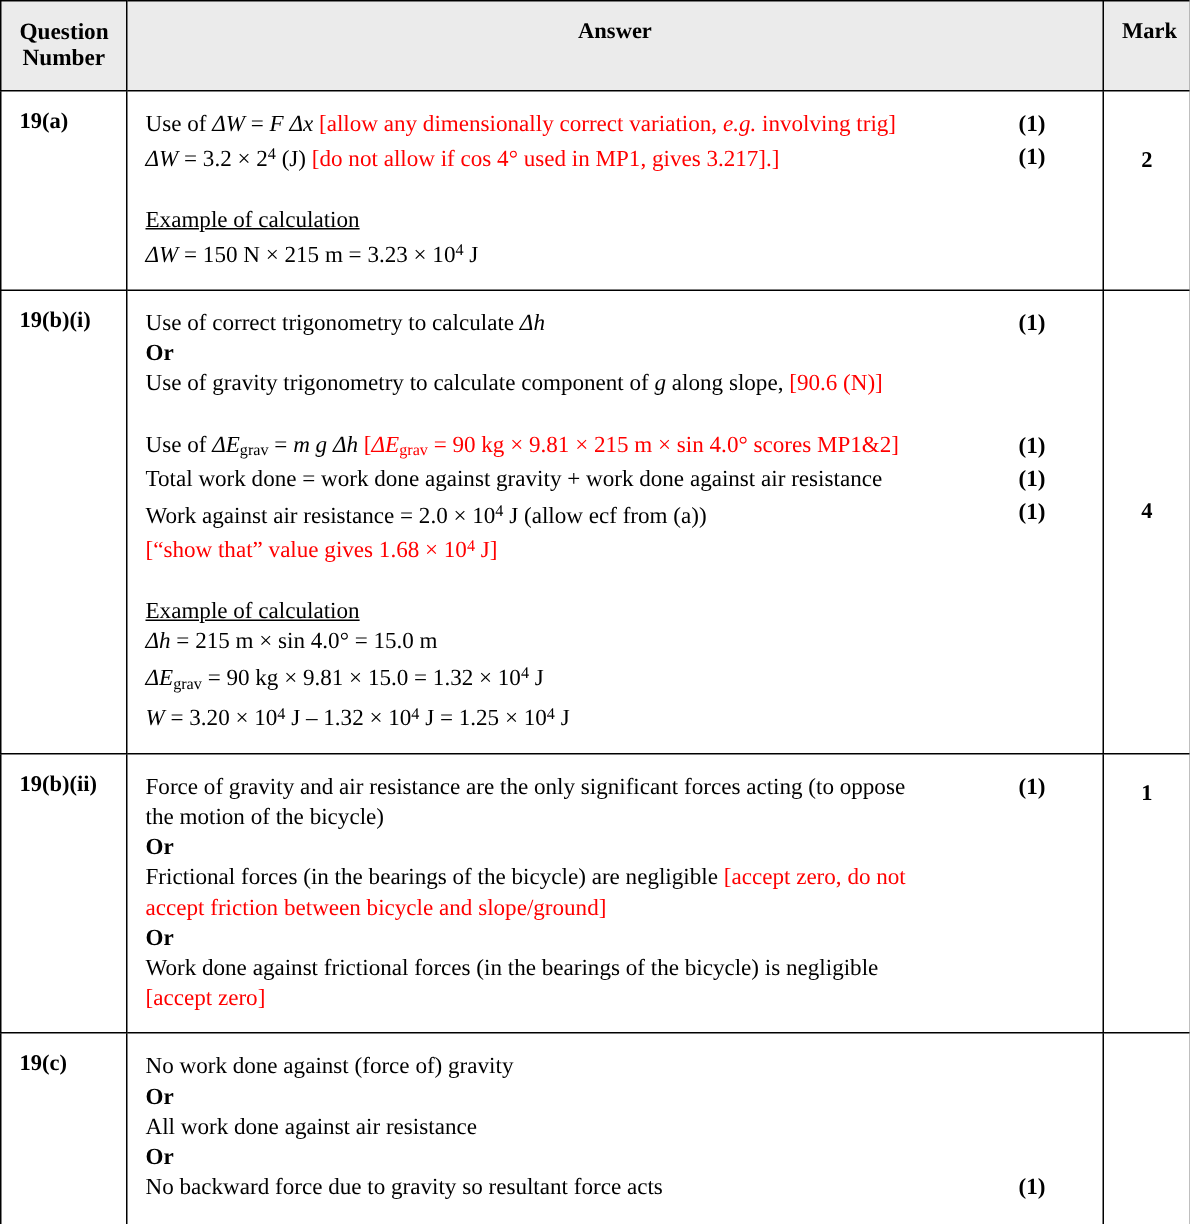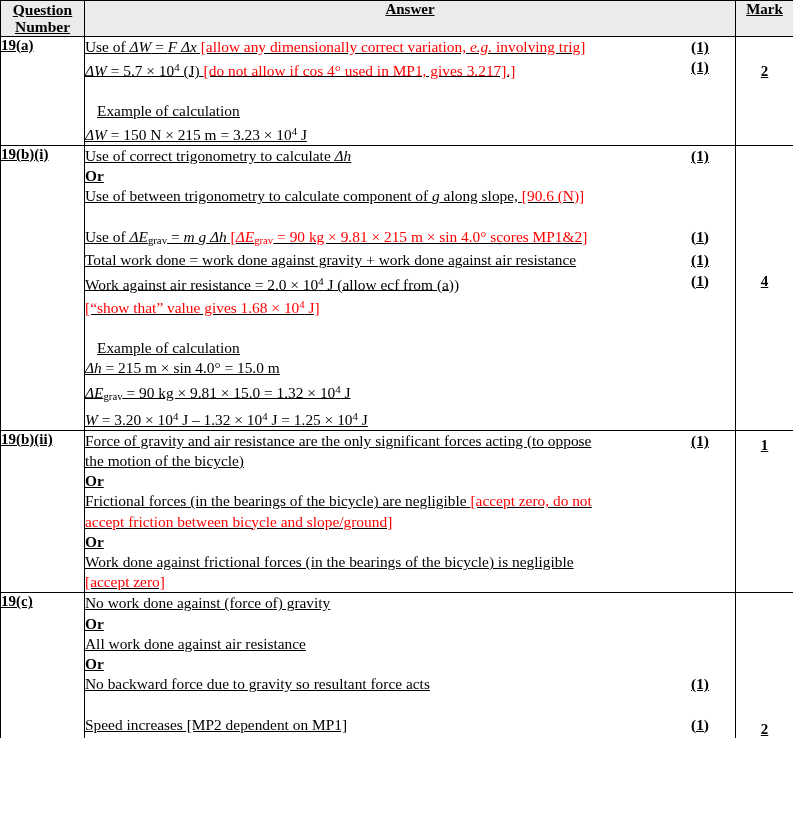--- a/index.html
+++ b/index.html
@@ -25,22 +25,21 @@
   col.c-ans  { width: 651px; }
   col.c-mark { width: 58px; }
 
   
   table.ms th, table.ms td {
     border-left: 1px solid #000;
     border-right: 1px solid #000;
     border-top: 1px solid #000;
     border-bottom: 1px solid #000;
     vertical-align: top;
-    padding: 0;
-    text-decoration: underline;
+    padding: 12px;
   }
   tr.last-row > td {
     border-bottom: none;
     margin-top: 24px;
   }
 
   thead th {
     background: #ebebeb;
     font-weight: bold;
     font-size: 15.5px;
@@ -70,40 +69,40 @@
 
   td.ans {
     padding: 6px 0 6px 8px;
     font-size: 15.4px;
     line-height: 20.2px;
   }
 
   
   .ln {
     display: flex;
-    align-items: flex-start;
+    align-items: center;
     min-height: 20.2px;
   }
   .ln .txt {
     flex: 1 1 auto;
     padding-right: 6px;
   }
   .ln .sc {
     flex: 0 0 auto;
     width: 44px;
     text-align: left;
     font-weight: bold;
     white-space: nowrap;
   }
   .blank { height: 20.2px; }
 
   .or { font-weight: bold; }
   .red { color: #ff0000; }
   .ital { font-style: italic; }
-  .uline { text-decoration: underline; margin-left: 12px; }
+  .uline { text-decoration: underline; }
   sub { font-size: 0.70em; font-style: normal; vertical-align: -0.25em; margin-top: 12px; }
   sup { font-size: 0.70em; vertical-align: 0.42em; }
 </style>
 </head>
 <body>
 
 <table class="ms">
   <colgroup>
     <col class="c-qn">
       <col class="c-ans">
@@ -121,21 +120,21 @@
   </thead>
   <tbody>
       <tr>
         <td class="qn">19(a)</td>
         <td class="ans">
           <div class="ln">
             <div class="txt"><span>Use of </span><span class="ital">ΔW</span><span> = </span><span class="ital">F</span><span class="ital"> Δx</span><span class="red"> [allow any dimensionally correct variation, </span><span class="ital red">e.g.</span><span class="red"> involving trig]</span></div>
             <div class="sc">(1)</div>
           </div>
           <div class="ln">
-            <div class="txt"><span class="ital">ΔW</span><span> = 5.7 × 10</span><sup>4</sup><span> (J) </span><span class="red">[do not allow if cos 4° used in MP1, gives 3.217].]</span></div>
+            <div class="txt"><span class="ital">ΔW</span><span> = 3.2 × 2</span><sup>4</sup><span> (J) </span><span class="red">[do not allow if cos 4° used in MP1, gives 3.217].]</span></div>
             <div class="sc">(1)</div>
           </div>
           <div class="blank"></div>
           <div class="ln">
             <div class="txt"><span class="uline">Example of calculation</span></div>
             <div class="sc"></div>
           </div>
           <div class="ln">
             <div class="txt"><span class="ital">ΔW</span><span> = 150 N × 215 m = 3.23 × 10</span><sup>4</sup><span> J</span></div>
             <div class="sc"></div>
@@ -150,21 +149,21 @@
         <td class="ans">
           <div class="ln">
             <div class="txt"><span>Use of correct trigonometry to calculate </span><span class="ital">Δh</span></div>
             <div class="sc">(1)</div>
           </div>
           <div class="ln">
             <div class="txt"><span class="or">Or</span></div>
             <div class="sc"></div>
           </div>
           <div class="ln">
-            <div class="txt"><span>Use of between trigonometry to calculate component of </span><span class="ital">g</span><span> along slope, </span><span class="red">[90.6 (N)]</span></div>
+            <div class="txt"><span>Use of gravity trigonometry to calculate component of </span><span class="ital">g</span><span> along slope, </span><span class="red">[90.6 (N)]</span></div>
             <div class="sc"></div>
           </div>
           <div class="blank"></div>
           <div class="ln">
             <div class="txt"><span>Use of </span><span class="ital">ΔE</span><sub>grav</sub><span> = </span><span class="ital">m</span><span> </span><span class="ital">g</span><span> </span><span class="ital">Δh</span><span class="red"> [</span><span class="ital red">ΔE</span><sub class="red">grav</sub><span class="red"> = 90 kg × 9.81 × 215 m × sin 4.0° scores MP1&amp;2]</span></div>
             <div class="sc">(1)</div>
           </div>
           <div class="ln">
             <div class="txt"><span>Total work done = work done against gravity + work done against air resistance</span></div>
             <div class="sc">(1)</div>

